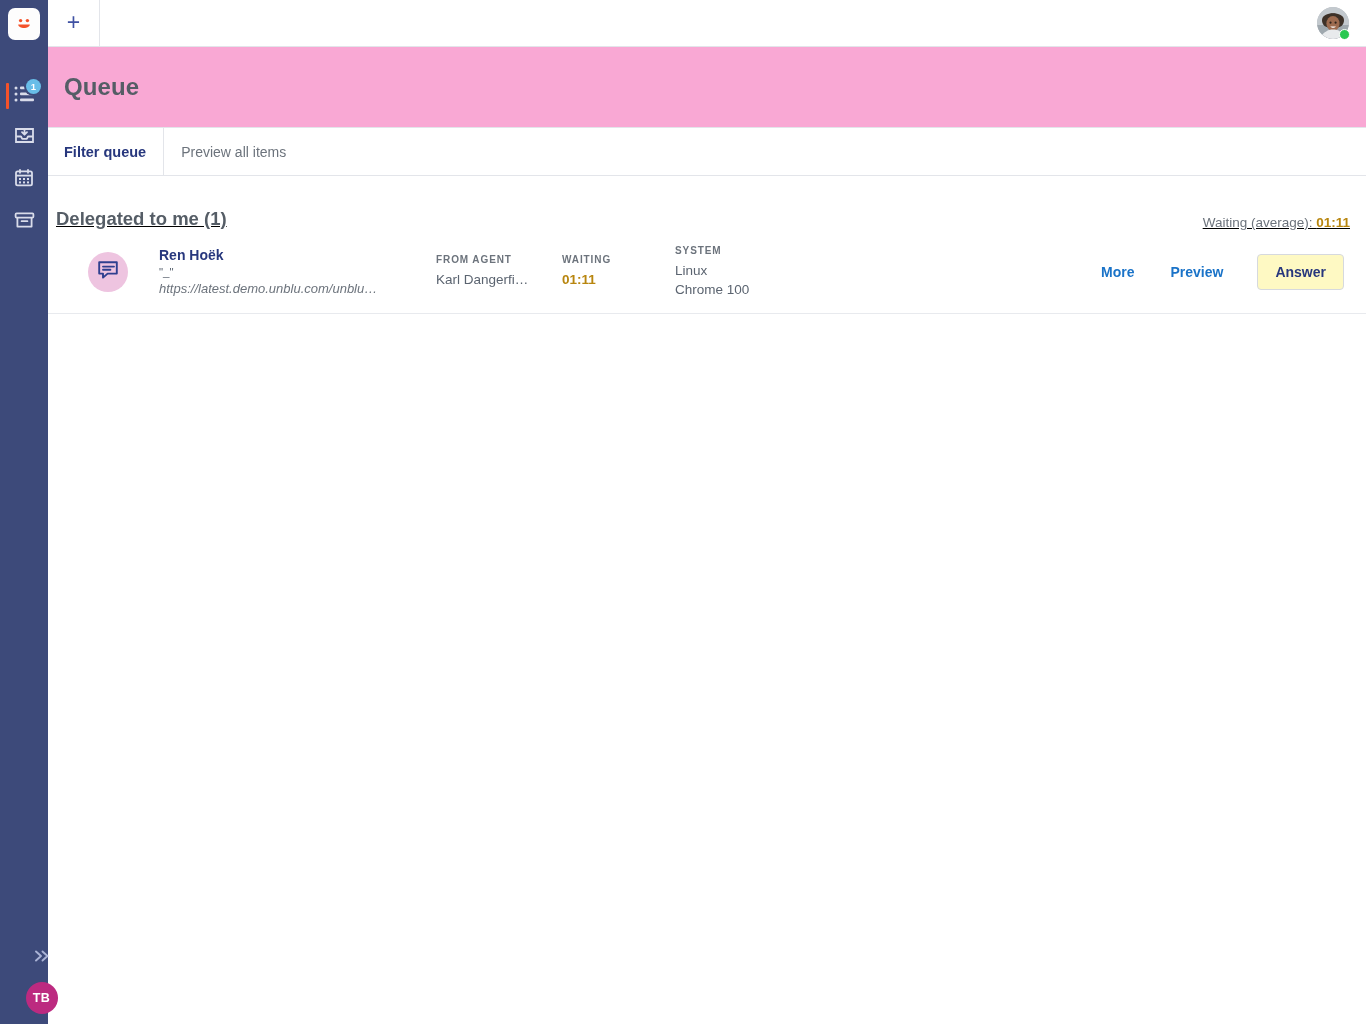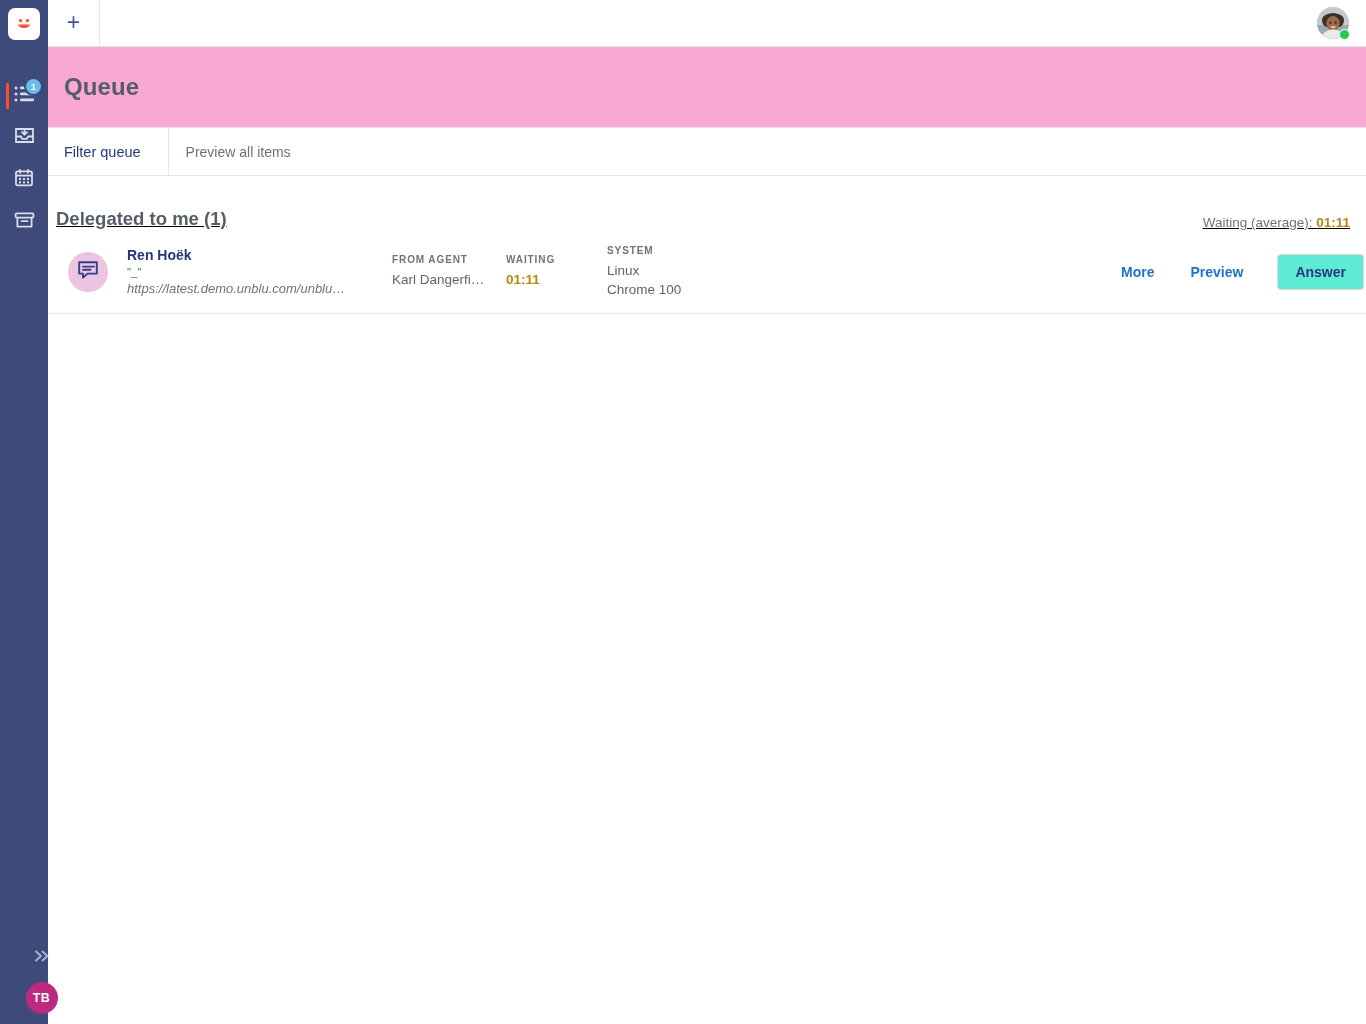--- a/index.html
+++ b/index.html
@@ -166,23 +166,23 @@
     height: 48px;
     flex: 0 0 48px;
     background: #ffffff;
     border-bottom: 1px solid #e3e5ea;
     display: flex;
     align-items: stretch;
     padding-left: 16px;
   }
   .filter-queue {
     display: flex; align-items: center;
-    padding-right: 27px;
+    padding-right: 17px;
     font-size: 14.5px;
-    font-weight: normal;
+    font-weight: bold;
     color: #27377d;
     cursor: pointer;
     border-right: 1px solid #e3e5ea;
   }
   .showing-items {
     display: flex; align-items: center;
     padding-left: 17px;
     font-size: 14px;
     color: #6c737c;
   }
@@ -205,22 +205,23 @@
   .waiting-avg { font-size: 13.5px; color: #6c737c; white-space: nowrap; }
   .waiting-avg b { color: #b8860f; font-weight: bold; }
 
   
   .queue-row {
     height: 84px;
     flex: 0 0 84px;
     display: flex;
     align-items: center;
     border-bottom: 1px solid #e8eaee;
-    padding: 0 2px;
+    padding: 0 22px;
     background: #ffffff;
+    gap: 12px;
   }
   .row-avatar {
     width: 40px; height: 40px;
     border-radius: 50%;
     background: #eec4e0;
     display: flex; align-items: center; justify-content: center;
     flex: 0 0 40px;
     margin-left: 18px;
     margin-right: 19px;
   }
@@ -286,21 +287,21 @@
     font-size: 14px;
     font-weight: bold;
     color: #1a73c8;
     cursor: pointer;
     padding: 0 18px;
     white-space: nowrap;
   }
   .answer-btn {
     border: 1px solid #d6d9de;
     border-radius: 4px;
-    background: #5eead4;
+    background: #fef9c3;
     color: #27377d;
     font-family: "Liberation Sans", sans-serif;
     font-size: 14px;
     font-weight: bold;
     padding: 9px 17px;
     margin-left: 16px;
     cursor: pointer;
     white-space: nowrap;
   }
 

